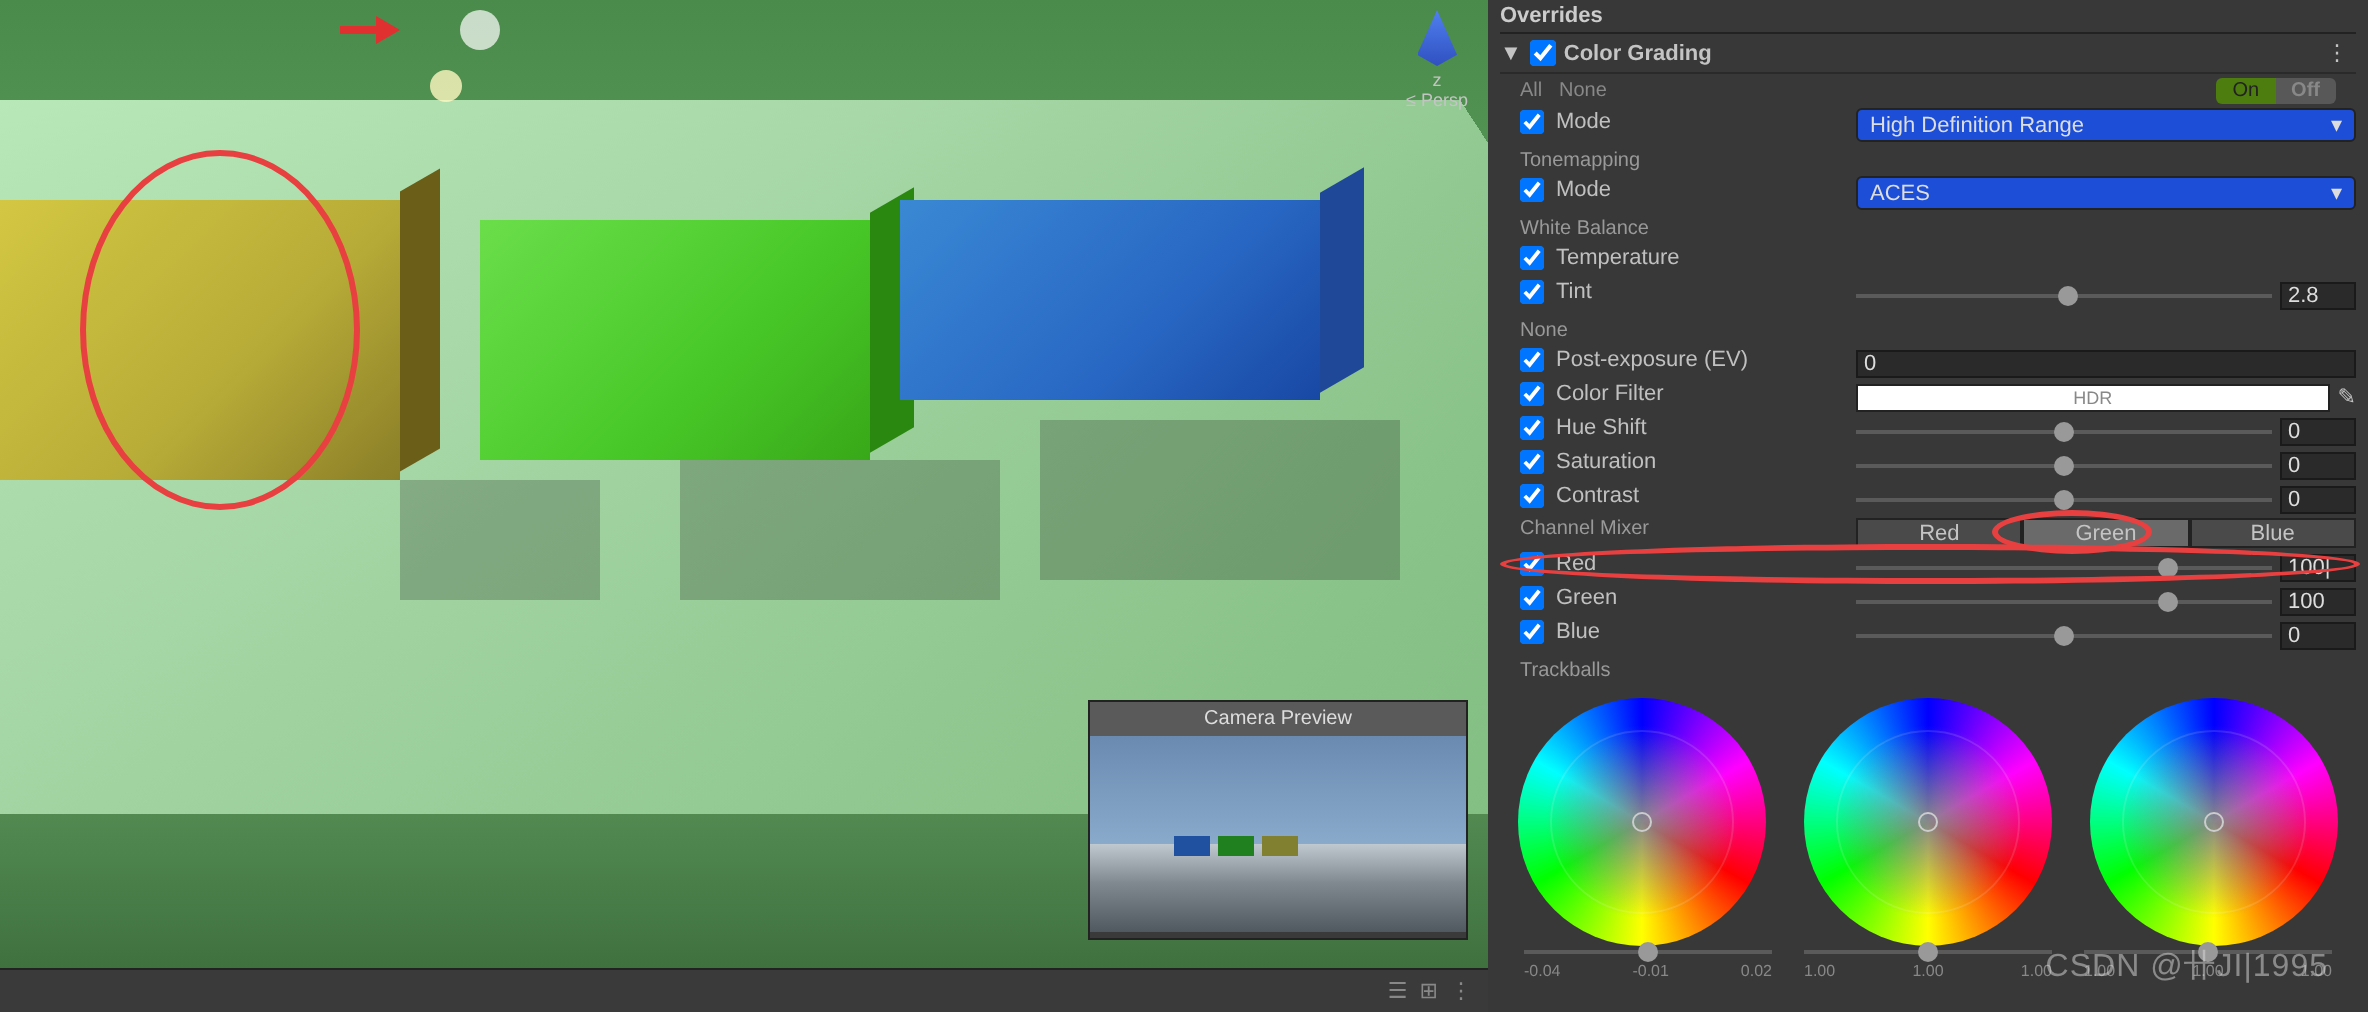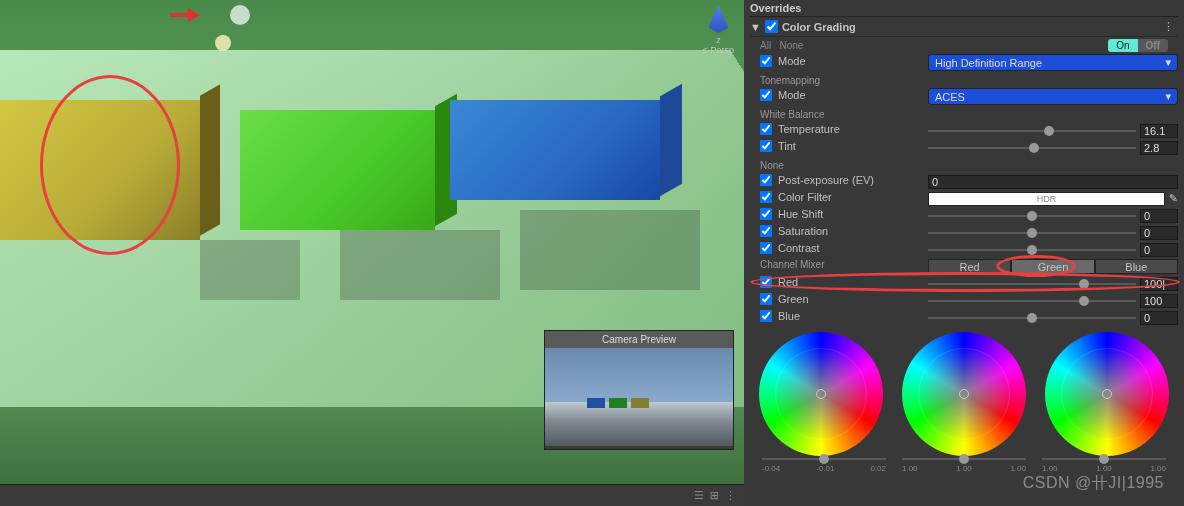--- a/index.html
+++ b/index.html
@@ -18,40 +18,40 @@
 .sh1 { left: 200px; top: 240px; width: 100px; height: 60px; }
 .sh2 { left: 340px; top: 230px; width: 160px; height: 70px; }
 .sh3 { left: 520px; top: 210px; width: 180px; height: 80px; }
 .annot-ellipse { position: absolute; left: 40px; top: 75px; width: 140px; height: 180px; border: 3px solid #e84040; border-radius: 50%; }
 .gizmo-arrow { position: absolute; left: 170px; top: 5px; }
 .gizmo-light { position: absolute; left: 230px; top: 5px; width: 20px; height: 20px; background: #fff; border-radius: 50%; opacity: 0.7; }
 .gizmo-light2 { position: absolute; left: 215px; top: 35px; width: 16px; height: 16px; background: #fff8c0; border-radius: 50%; opacity: 0.8; }
 .persp-gizmo { position: absolute; right: 10px; top: 5px; text-align: center; font-size: 9px; }
 .persp-gizmo .cone { width: 20px; height: 28px; margin: 0 auto; background: linear-gradient(180deg,#5080f0,#3050c0); clip-path: polygon(50% 0%, 100% 80%, 50% 100%, 0% 80%); }
 .persp-gizmo .z { margin-top: 2px; }
-.camera-preview { position: absolute; right: 10px; bottom: 56px; width: 190px; height: 120px; background: #3a3a3a; border: 1px solid #222; }
+.camera-preview { position: absolute; right: 10px; bottom: 36px; width: 190px; height: 120px; background: #3a3a3a; border: 1px solid #222; }
 .camera-preview .title { background: #5a5a5a; color: #ddd; text-align: center; font-size: 10px; padding: 3px 0; }
 .camera-preview .content { height: 98px; background: linear-gradient(180deg, #6a8ab0 0%, #8aaacc 55%, #c0c8d0 55%, #808890 75%, #505860 100%); position: relative; }
 .camera-preview .mini-cube { position: absolute; top: 50px; height: 10px; }
 .mc1 { left: 42px; width: 18px; background: #2050a0; }
 .mc2 { left: 64px; width: 18px; background: #208020; }
 .mc3 { left: 86px; width: 18px; background: #808030; }
 .bottom-bar { position: absolute; bottom: 0; left: 0; right: 0; height: 22px; background: #3a3a3a; border-top: 1px solid #222; display:flex; justify-content:flex-end; align-items:center; gap:6px; padding-right:8px; color:#888; }
 
 .inspector { flex: 1; background: #383838; height: 506px; overflow-y: hidden; padding: 0 6px; }
 .header-overrides { font-size: 11px; color: #ccc; font-weight: bold; padding: 2px 0; border-bottom: 1px solid #222; }
 .section-header { display: flex; align-items: center; padding: 3px 0; border-bottom: 1px solid #2a2a2a; }
 .foldout { margin-right: 4px; }
 .sect-chk { margin-right: 4px; }
 .sect-title { font-weight: bold; font-size: 11px; }
 .sect-menu { margin-left: auto; padding: 0 4px; }
 .all-none { padding: 2px 10px; font-size: 10px; color: #888; display:flex; justify-content:space-between; align-items:center; }
 .all-none .btns { display: flex; }
 .pill { padding: 1px 8px; background: #585858; font-size: 10px; }
-.pill.active { background: #5eead4; color: #222; }
+.pill.active { background: #4d7c0f; color: #222; }
 .pill.l { border-radius: 3px 0 0 3px; }
 .pill.r { border-radius: 0 3px 3px 0; font-weight: bold; }
 .row { display: flex; padding: 1px 0 1px 10px; height: 17px; }
 .row .chk { width: 12px; height: 12px; margin-right: 6px; }
 .row .label { width: 150px; font-size: 11px; color: #c0c0c0; }
 .row .control { flex: 1; display: flex; align-items: center; }
 .sub-heading { font-size: 10px; color: #999; padding: 4px 0 2px 10px; }
 .dropdown { flex: 1; background: #1d4ed8; border: 1px solid #222; padding: 1px 6px; font-size: 11px; color: #ddd; border-radius: 3px; display: flex; justify-content: space-between; align-items: center; }
 .slider { flex: 1; display: flex; align-items: center; gap: 4px; }
 .slider-track { flex: 1; height: 2px; background: #5a5a5a; position: relative; }
@@ -158,26 +158,20 @@
           <span>ACES</span>
           <span>▾</span>
         </div>
       </div>
   </div>
 
   <div class="sub-heading">White Balance</div>
   <div class="row">
     <input type="checkbox" class="chk" checked="" style="">
     <span class="label">Temperature</span>
-    <div class="control slider">
-      <div class="slider-track">
-          <div class="slider-handle" style="left:58%"></div>
-        </div>
-      <div class="slider-val">16.1</div>
-    </div>
   </div>
   <div class="row">
     <input type="checkbox" class="chk" checked="" style="">
     <span class="label">Tint</span>
     <div class="control slider">
       <div class="slider-track">
           <div class="slider-handle" style="left:51%"></div>
         </div>
       <div class="slider-val">2.8</div>
     </div>
@@ -264,20 +258,21 @@
     <input type="checkbox" class="chk" checked="" style="">
     <span class="label">Blue</span>
     <div class="control slider">
       <div class="slider-track">
           <div class="slider-handle" style="left:50%"></div>
         </div>
       <div class="slider-val">0</div>
     </div>
   </div>
 
+  <div class="sub-heading">Trackballs</div>
   <div class="trackballs">
     <div class="wheel">
         <div class="wheel-center"></div>
       </div>
     <div class="wheel">
         <div class="wheel-center"></div>
       </div>
     <div class="wheel">
         <div class="wheel-center"></div>
       </div>

